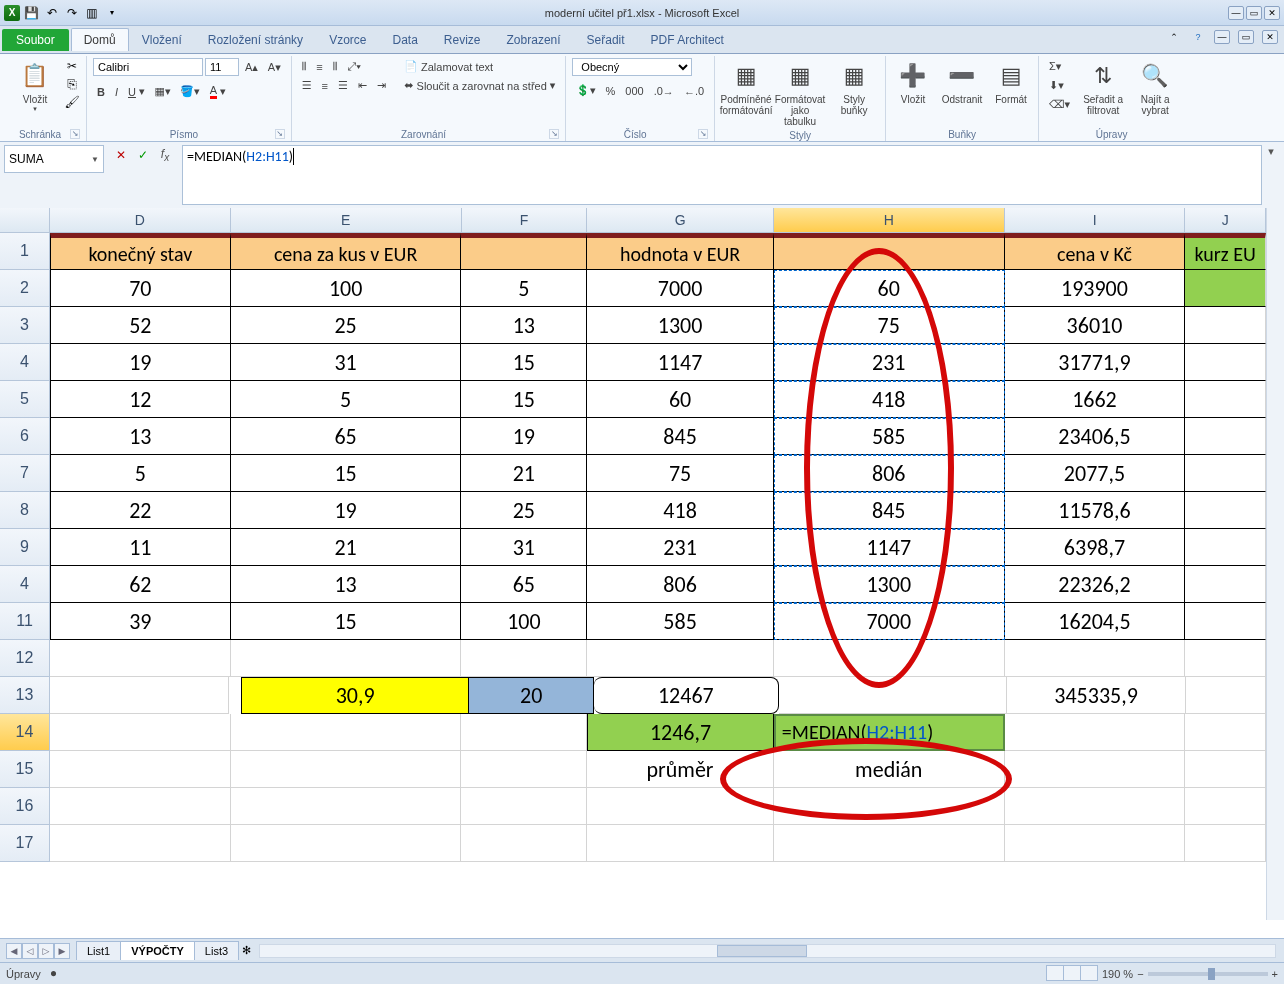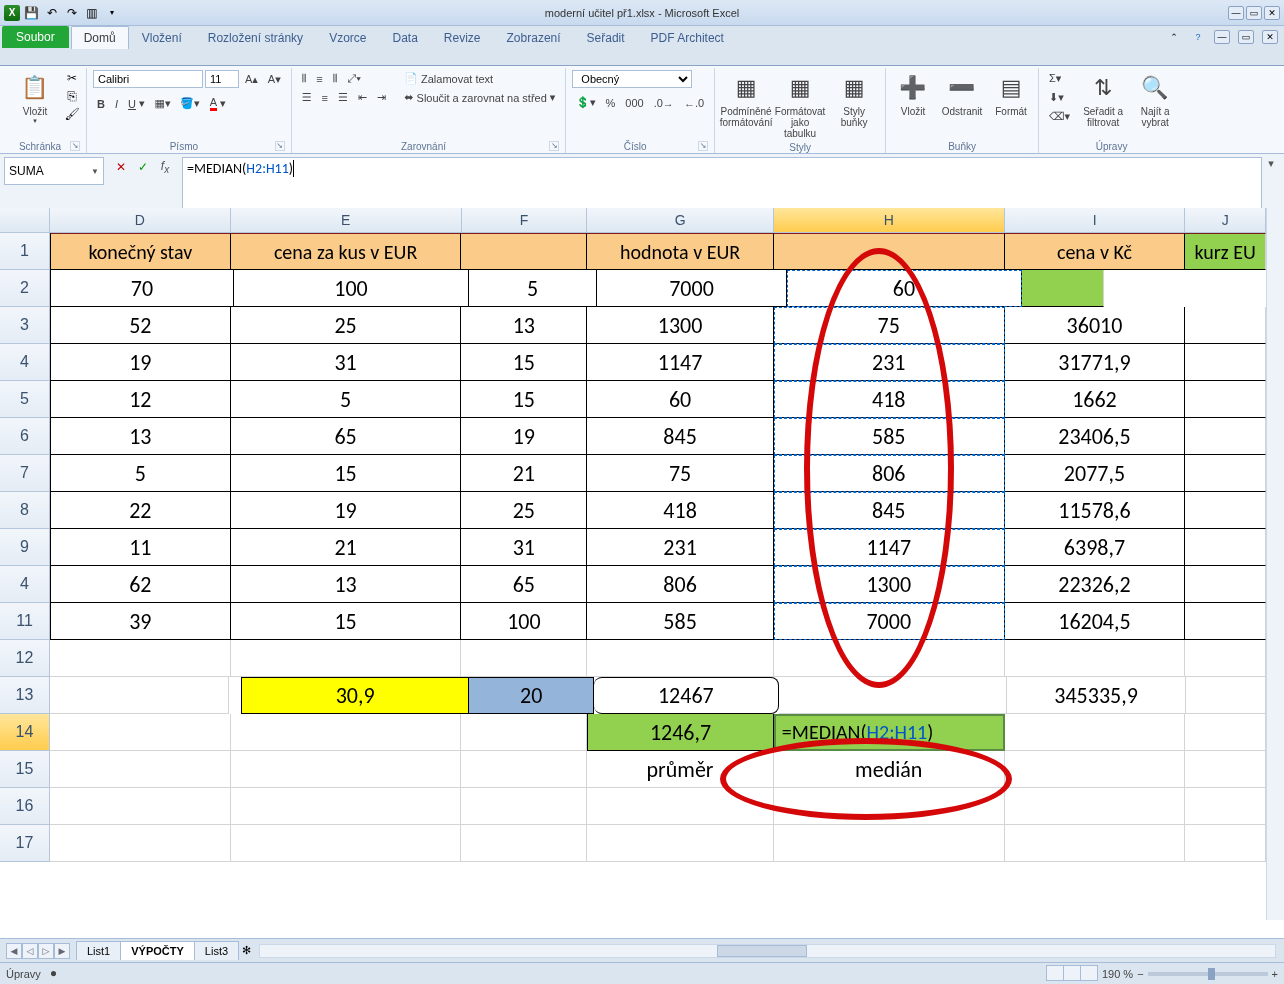--- a/index.html
+++ b/index.html
@@ -8,21 +8,21 @@
   
   .titlebar { height: 26px; background: linear-gradient(#dde8f5,#c8daef); display: flex; align-items: center; padding: 0 4px; position: relative; border-bottom: 1px solid #a6bcd8; }
   .titlebar .qat { display: flex; align-items: center; gap: 4px; }
   .titlebar .qat-icon { width: 16px; height: 16px; display: inline-flex; align-items: center; justify-content: center; font-size: 12px; }
   .titlebar .qat-icon.excel { background: linear-gradient(#2a8e2a,#0e6b0e); color: #fff; border-radius: 2px; font-weight: bold; font-size:10px; }
   .titlebar .title { position: absolute; left: 50%; transform: translateX(-50%); color: #333; }
   .titlebar .win-controls { margin-left: auto; display: flex; }
   .win-btn { width:16px;height:14px;border:1px solid #8aa2c3;background:#e4edf7;margin-left:2px;display:inline-flex;align-items:center;justify-content:center;font-size:9px;border-radius:2px;}
 
   
-  .tabrow { height: 40px; background: #dbe5f0; display: flex; align-items: flex-start; padding-left: 2px; border-bottom: 1px solid #8aa2c3; position: relative;}
+  .tabrow { height: 28px; background: #dbe5f0; display: flex; align-items: center; padding-left: 2px; border-bottom: 1px solid #8aa2c3; position: relative;}
   .filetab { background: #21a637; color: #fff; padding: 4px 14px; border-radius: 2px 2px 0 0; font-size: 12px; margin-right: 2px; }
   .tab { padding: 4px 12px; color: #3c5e8f; font-size: 12px; border: 1px solid transparent; border-bottom: none; cursor: default; }
   .tab.active { background: #f5f9fd; border-color: #a6bcd8; border-radius: 2px 2px 0 0; color:#3b3b3b; }
   .help-icons { position:absolute; right:6px; top:4px; display:flex; gap:6px; }
 
   
   .ribbon { height: 88px; background: #f5f9fd; border-bottom: 1px solid #a6bcd8; display: flex; padding: 2px 4px 0; }
   .group { border-right: 1px solid #cdd8e6; padding: 2px 6px 0; display: flex; flex-direction: column; position: relative; }
   .group-body { flex: 1; display: flex; align-items: flex-start; gap: 4px; }
   .group-label { text-align: center; font-size: 10px; color: #5f7494; padding: 1px 0;}
@@ -49,21 +49,21 @@
   .corner { position:absolute; left:0; top:0; width:50px; height:25px; background:linear-gradient(#f2f6fb,#dde8f2); border-right:1px solid #b6c6da; border-bottom:1px solid #b6c6da;}
   .colheads { position:absolute; left:50px; right:18px; top:0; height:25px; display:flex;}
   .colhead { background:linear-gradient(#f2f6fb,#dde8f2); border-right:1px solid #b6c6da; border-bottom:1px solid #b6c6da; display:flex;align-items:center;justify-content:center;color:#3b526f;font-size:14px;}
   .colhead.hot { background:linear-gradient(#ffe69b,#ffcc4d); }
   .rowheads { position:absolute; left:0; top:25px; bottom:18px; width:50px; }
   .rowhead { height:37px; background:linear-gradient(#f2f6fb,#e4ecf5); border-right:1px solid #b6c6da; border-bottom:1px solid #b6c6da; display:flex;align-items:center;justify-content:center;color:#3b526f;font-size:16px;}
   .rowhead.hot { background:linear-gradient(#ffe69b,#ffcc4d);}
   .cells { position:absolute; left:50px; top:25px; right:18px; bottom:18px;}
   .row { display:flex; height:37px;}
   .cell { border-right:1px solid #d4d4d4; border-bottom:1px solid #d4d4d4; display:flex;align-items:center;justify-content:center;font-family:Calibri,sans-serif; font-size:22px; padding:0 6px; overflow:hidden;white-space:nowrap;}
-  .row.header .cell { background:#fbcc89; font-size:20px; border-bottom:1px solid #000; border-top:1px solid #7f1d1d;}
+  .row.header .cell { background:#fbcc89; font-size:20px; border-bottom:1px solid #000; border-top:5px solid #7f1d1d;}
   .row.header .cell:first-child{border-left:1px solid #000;}
   .databorder .cell{ border-bottom:1px solid #000;}
   .cell.bl{border-left:1px solid #000;}
   .cell.br{border-right:1px solid #000;}
   .cell.yellow{background:#ffff00;}
   .cell.blue{background:#94b5d9;}
   .cell.green{background:#92d050;}
   .marching{ outline:1.5px dashed #0066cc; outline-offset:-1px;}
   .editcell{ outline:2px solid #5a8b45; outline-offset:-2px; background:#92d050; font-size:20px; justify-content:flex-start; padding-left:8px; font-family:Calibri,sans-serif;}
   .editcell .range{color:#0056c9;}
@@ -320,20 +320,21 @@
         <div class="cell br" style="width: 235px;"></div>
         <div class="cell br" style="width: 184px;">cena v Kč</div>
         <div class="cell" style="width: 82px; background: rgb(146, 208, 80);">kurz EU</div>
       </div>
       <div class="row databorder">
         <div class="cell bl br" style="width: 184px;">70</div>
         <div class="cell br" style="width: 235px;">100</div>
         <div class="cell br" style="width: 128px;">5</div>
         <div class="cell br" style="width: 190px;">7000</div>
         <div class="cell br marching" style="width: 235px;">60</div>
+        <div class="cell br" style="width: 184px;">193900</div>
         <div class="cell green" style="width: 82px;"></div>
       </div>
       <div class="row databorder">
         <div class="cell bl br" style="width: 184px;">52</div>
         <div class="cell br" style="width: 235px;">25</div>
         <div class="cell br" style="width: 128px;">13</div>
         <div class="cell br" style="width: 190px;">1300</div>
         <div class="cell br marching" style="width: 235px;">75</div>
         <div class="cell br" style="width: 184px;">36010</div>
         <div class="cell" style="width: 82px;"></div>

